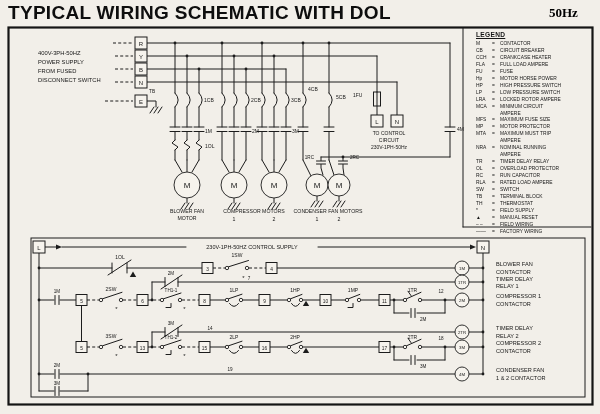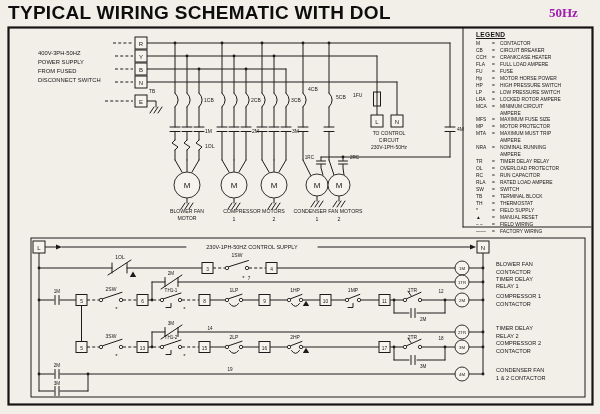--- a/index.html
+++ b/index.html
@@ -1,21 +1,21 @@
 <!DOCTYPE html>
 <html><head>
 <meta charset="utf-8">
 <style>
   html,body{margin:0;padding:0;background:#d8d5cf;}
   .page{position:relative;width:600px;height:414px;background:#f2efe9;overflow:hidden;
         font-family:"Liberation Sans",sans-serif;color:#161616;}
   .title{position:absolute;top:2px;left:8px;width:505px;text-align:left;
          font-size:19px;font-weight:bold;letter-spacing:.3px;color:#0e0e0e;}
   .hz{position:absolute;top:5px;left:549px;font-family:"Liberation Serif",serif;
-      font-weight:bold;font-size:13px;color:#a21caf;}
+      font-weight:bold;font-size:13px;color:#000000;}
   svg{position:absolute;top:0;left:0;}
   .w{stroke:#1c1c1c;stroke-width:1;fill:none;stroke-linecap:round;}
   .w2{stroke:#141414;stroke-width:2.2;fill:none;}
   .wd{stroke:#1c1c1c;stroke-width:1;fill:none;stroke-dasharray:3 2.2;stroke-linecap:butt;}
   .bx{fill:#f6f3ed;stroke:#1c1c1c;stroke-width:1;}
   .dot{fill:#1c1c1c;stroke:none;}
   .fillb{fill:#1c1c1c;stroke:none;}
   .oc{fill:#f6f3ed;stroke:#1c1c1c;stroke-width:0.9;}
   text{fill:#181818;font-family:"Liberation Sans",sans-serif;}
   .t43{font-size:4.3px;}.t46{font-size:4.6px;}.t48{font-size:4.8px;}

